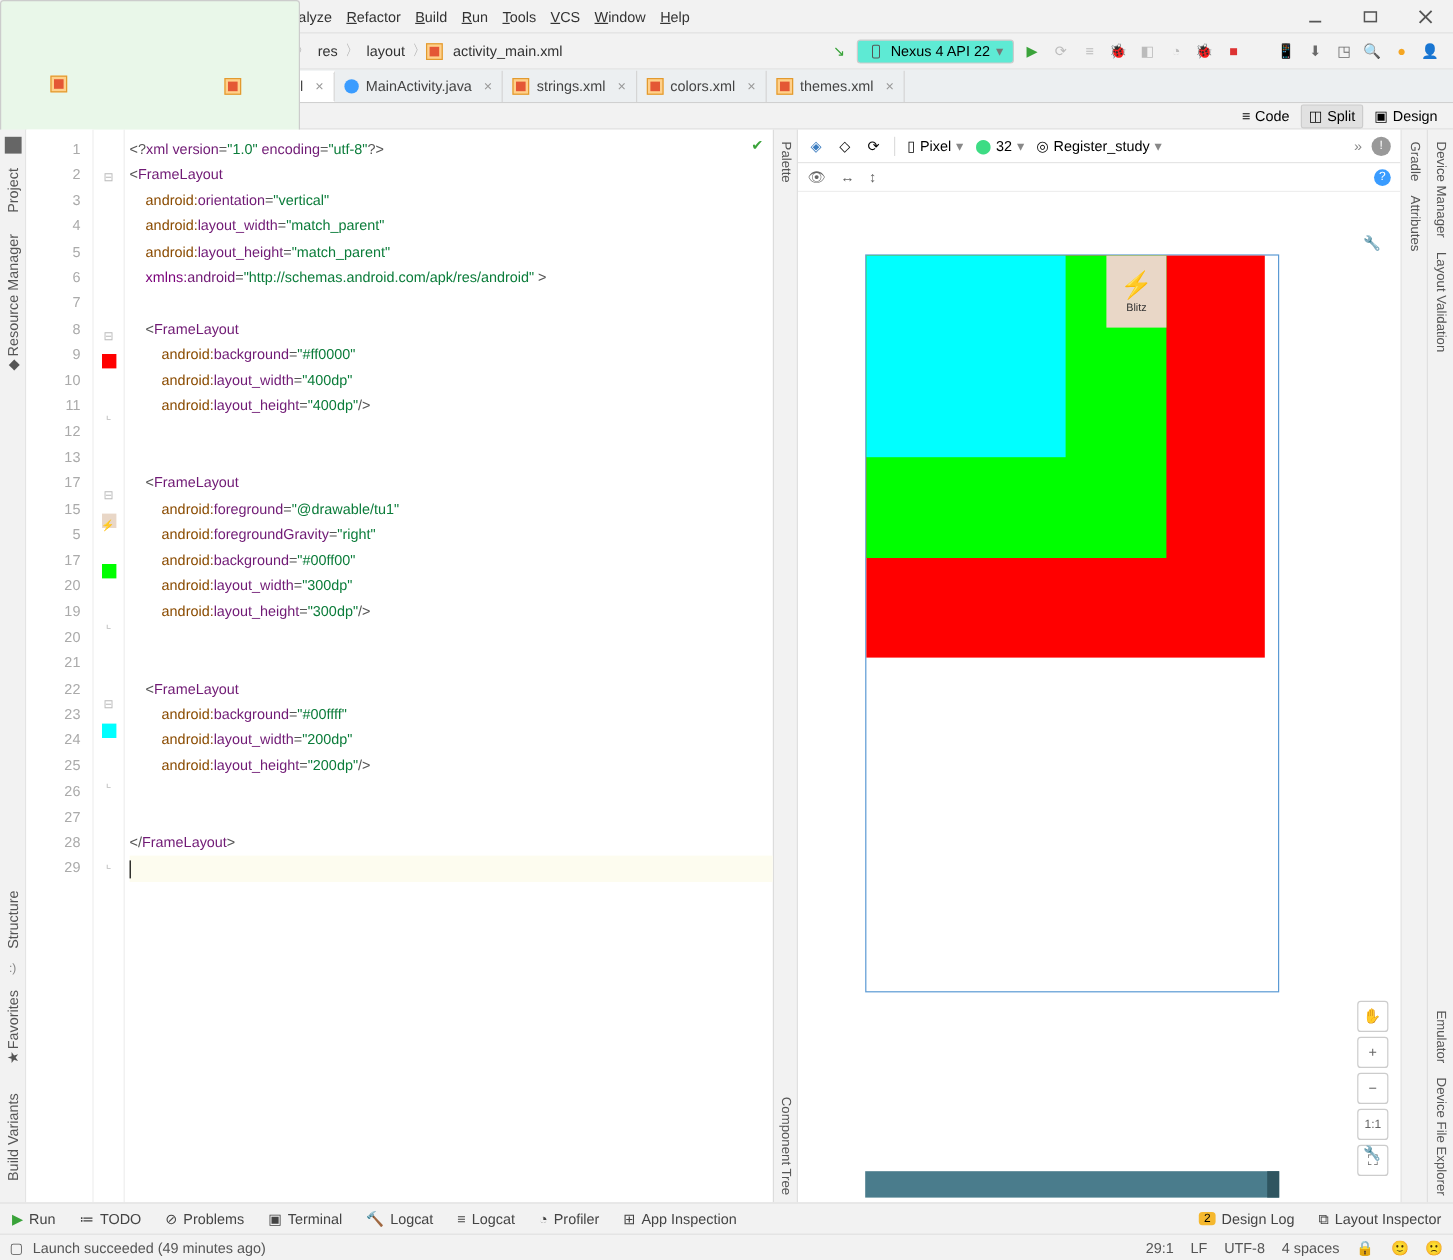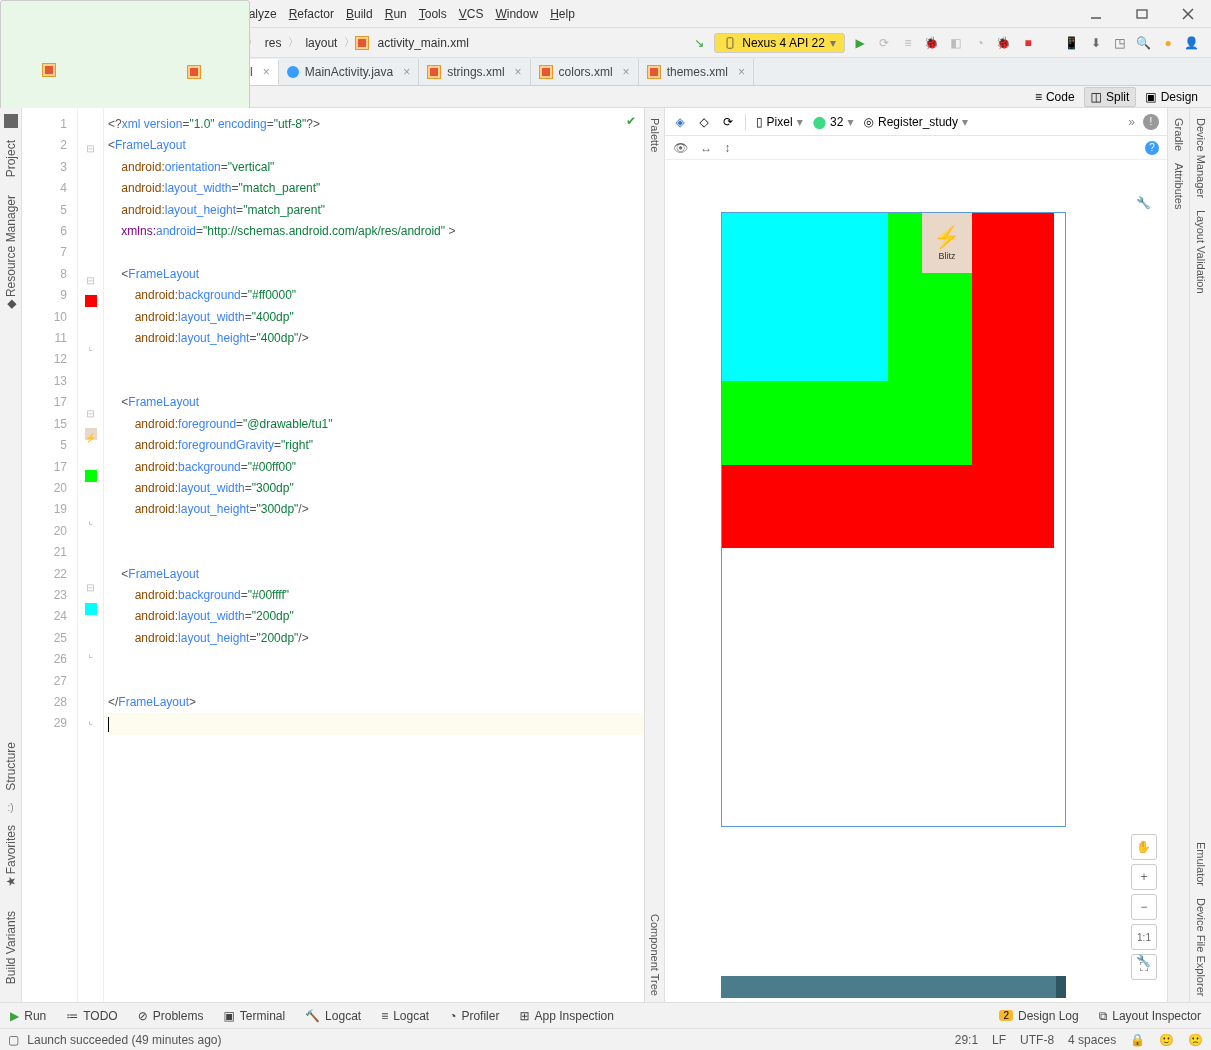--- a/index.html
+++ b/index.html
@@ -15,21 +15,21 @@
   .winbtns { display: flex; }
   .winbtn { width: 46px; height: 28px; display: flex; align-items: center; justify-content: center; color: #555; }
   .winbtn svg { width: 12px; height:12px; }
 
   .navbar { height: 30px; background: #f2f2f2; border-bottom: 1px solid #e0e0e0; display: flex; align-items: center; }
   .breadcrumb { flex: 1; display: flex; align-items: center; padding-left: 18px; gap: 2px; }
   .crumb { padding: 2px 6px; color: #333; }
   .bc-sep { color: #aaa; margin: 0 -2px; }
   .crumb.bold { font-weight: 600; }
   .nav-right { display: flex; align-items: center; gap: 6px; padding-right: 10px; }
-  .pill { display: flex; align-items:center; gap:5px; border:1px solid #ccc; border-radius:3px; padding:2px 8px; background:#fde047; }
+  .pill { display: flex; align-items:center; gap:5px; border:1px solid #ccc; border-radius:3px; padding:2px 8px; background:#5eead4; }
   .pill.green { background:#e9f7e9;}
   .ico { width:14px; height:14px; display:inline-flex; align-items:center; justify-content:center; }
   .tb-ico { width:18px; height:22px; display:flex; align-items:center; justify-content:center; color:#6a6a6a;}
   .tb-ico.dis { color:#bbb; }
 
   .tabstrip { height: 28px; background: #eceff1; border-bottom: 1px solid #d0d0d0; display: flex; align-items: center; padding-left: 34px; }
   .filetab { display:flex; align-items:center; height:26px; padding:0 8px; gap:6px; border-right:1px solid #d5d5d5; color:#444;}
   .filetab.active { background:#fff; border-top:2px solid #fff; border-bottom:1px solid #fff;}
   .filetab.sel { background:#fff8dd; border-bottom: 3px solid #4a86c7; }
   .filetab .x { color:#999; margin-left:4px; }
@@ -48,21 +48,21 @@
   .vtab .vi { display:inline-block; transform: rotate(90deg); margin-top:4px;}
   .ltools .box { width:14px;height:14px;background:#666; margin-top:2px;}
 
   .editor { width: 623px; background:#fff; border-right:1px solid #dcdcdc; display:flex; position:relative;}
   .gutter { width:56px; background:#fff; border-right:1px solid #eee; text-align:right; color:#aaa; padding-top:6px; font-family:Consolas,monospace; font-size:12.5px; line-height:21.4px;}
   .gutter .ln { padding-right:10px; }
   .gut2 { width:26px; border-right:1px solid #eee; padding-top:6px; line-height:21.4px;}
   .gut2 .sw { width:12px;height:12px;margin:4px auto; }
   .gut2 .fold { color:#bbb; text-align:center; font-size:10px; margin-top:3px;}
   .code { flex:1; padding:6px 0 0 4px; font-family:Consolas,monospace; font-size:13px; line-height:21.4px; white-space:pre; color:#333;}
-  .t-tag{color:#3b82f6;} .t-attr{color:#8a4b00;} .t-str{color:#0b7c3a;} .t-ns{color:#7a007a;} .t-punc{color:#555;}
+  .t-tag{color:#701a75;} .t-attr{color:#8a4b00;} .t-str{color:#0b7c3a;} .t-ns{color:#7a007a;} .t-punc{color:#555;}
   .currentline{background:#fdfcef;}
   .caret{display:inline-block;width:1px;height:15px;background:#000;vertical-align:middle;}
   .editor .check{position:absolute; right:8px; top:6px; color:#3aa33a;}
 
   .midtools { width:20px; background:#f2f2f2; border-right:1px solid #e0e0e0; display:flex; flex-direction:column; align-items:center; padding-top:4px;}
 
   .preview { flex:1; background:#fff; display:flex; flex-direction:column; position:relative;}
   .prev-tb { height:28px; border-bottom:1px solid #e5e5e5; display:flex; align-items:center; gap:10px; padding:0 8px;}
   .prev-tb .r { margin-left:auto; display:flex; gap:8px; align-items:center;}
   .prev-tb2 { height:24px; border-bottom:1px solid #eee; display:flex; align-items:center; gap:12px; padding:0 8px; color:#666;}

